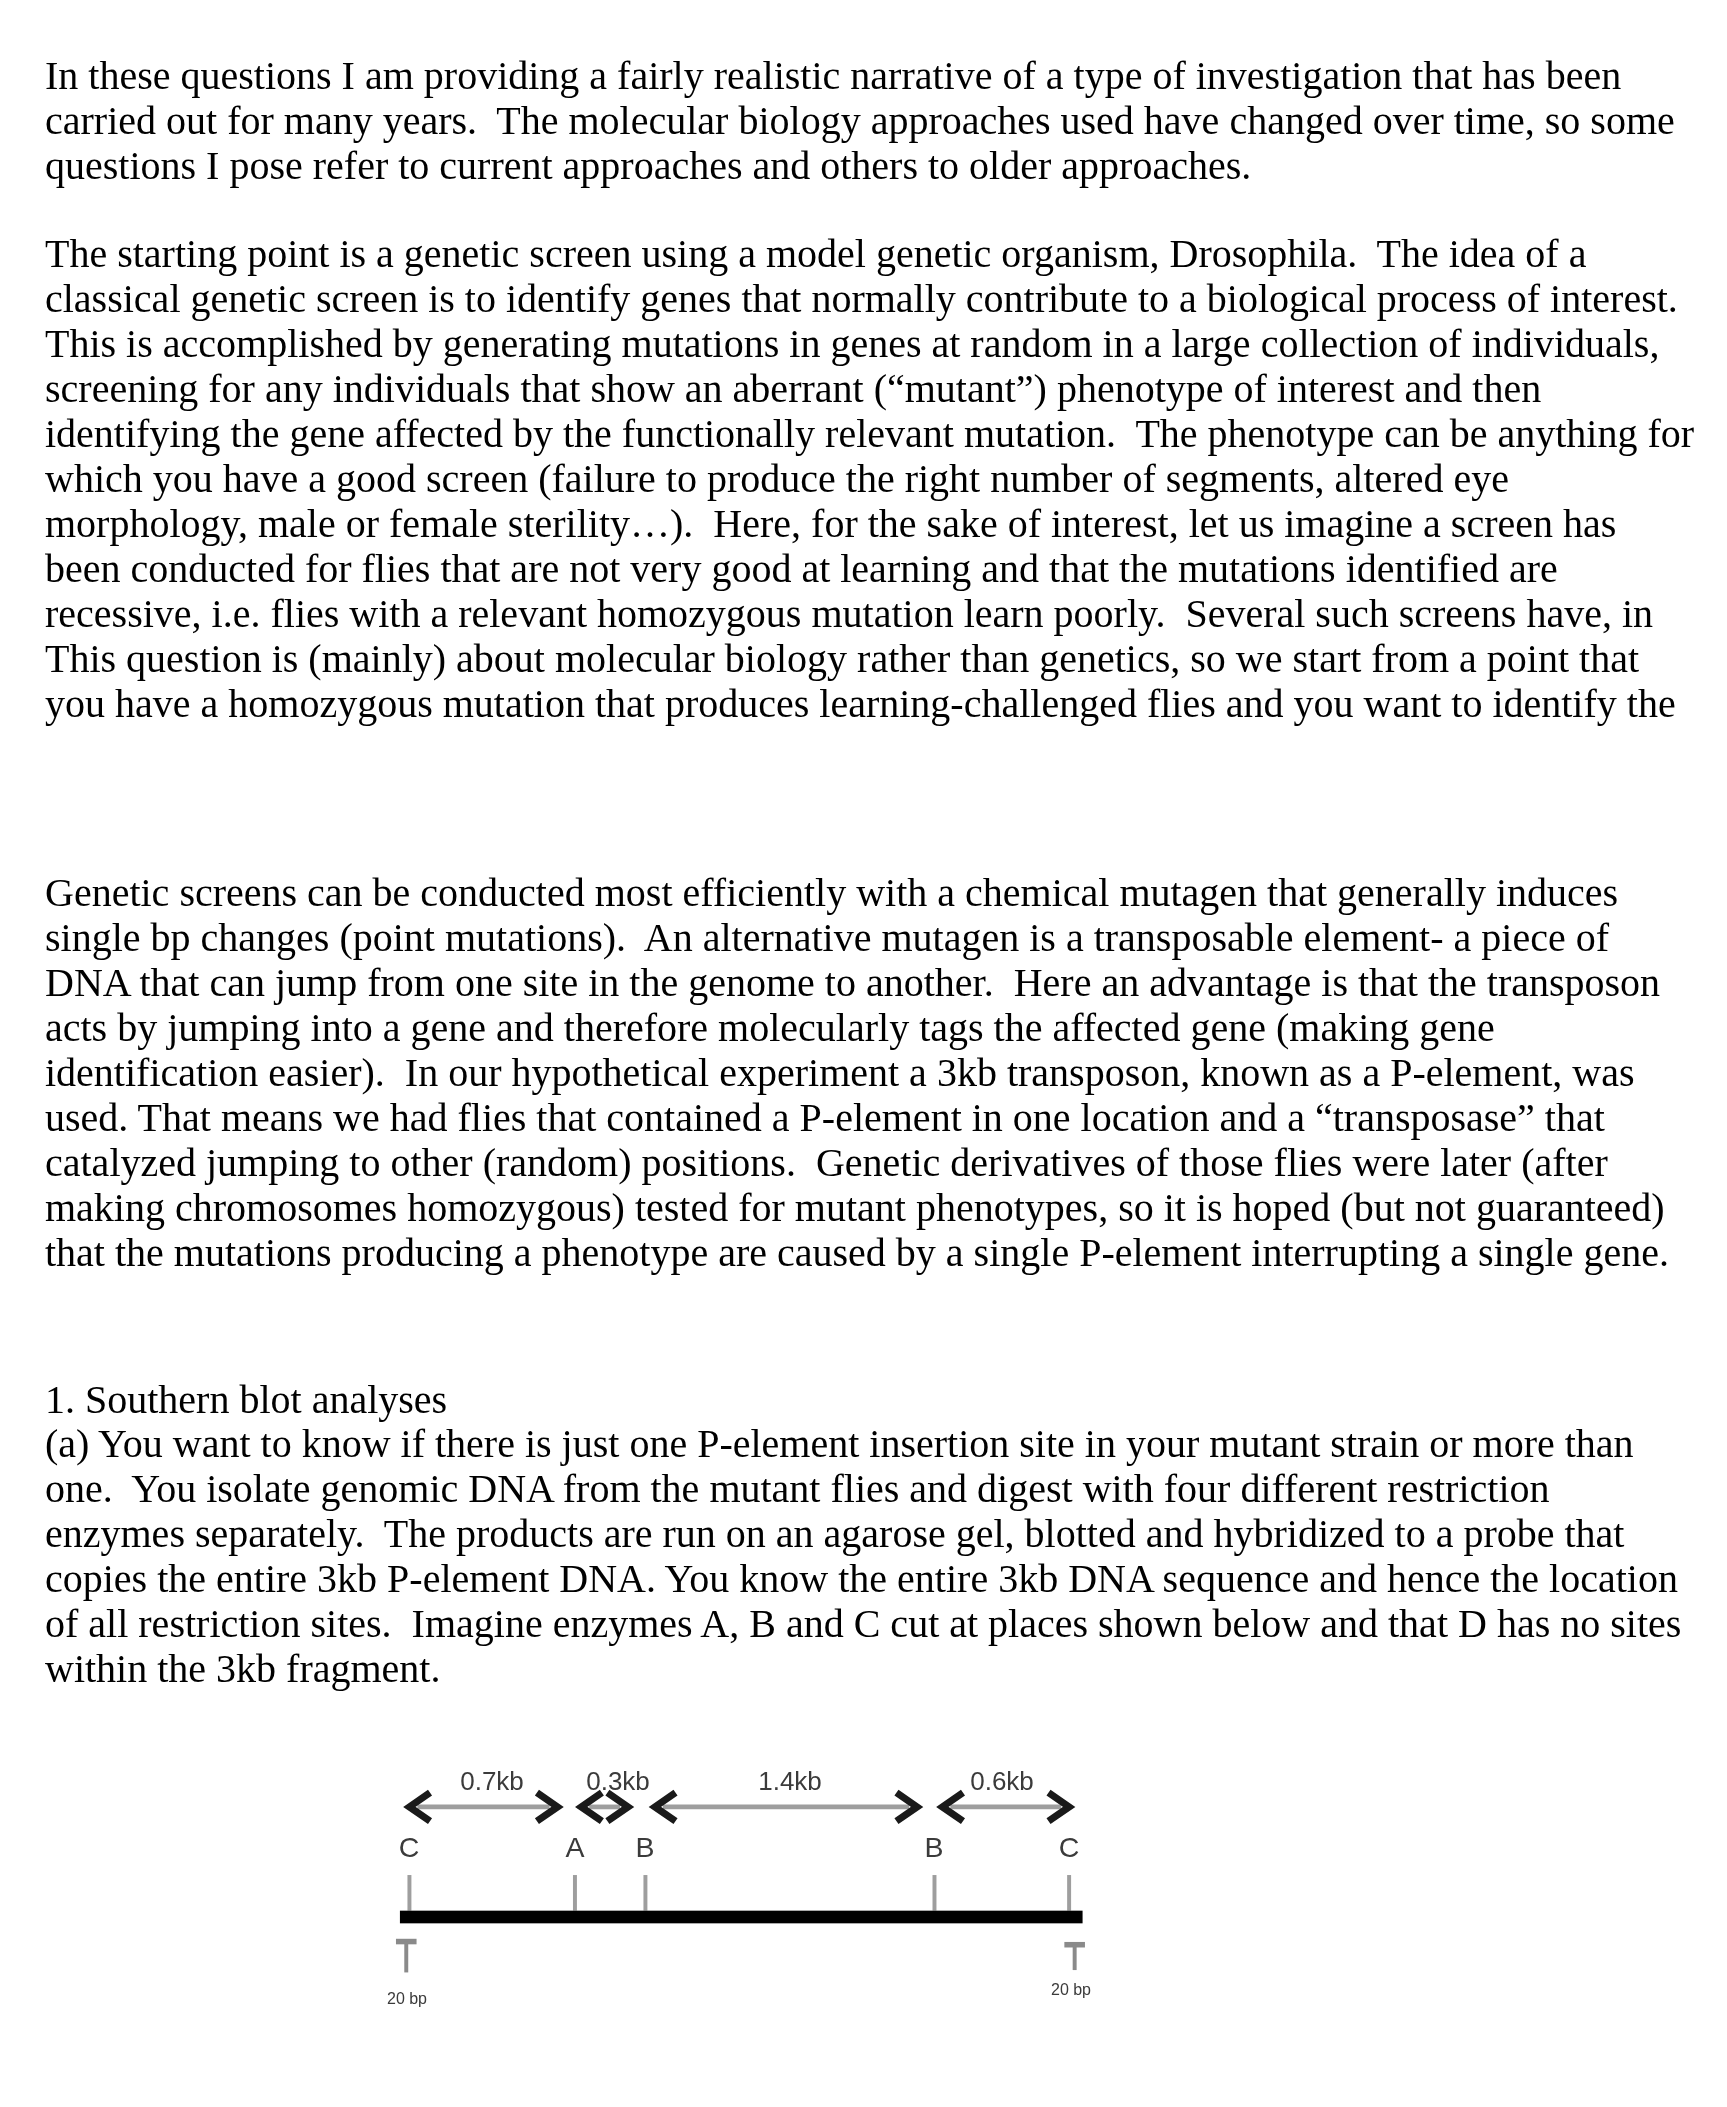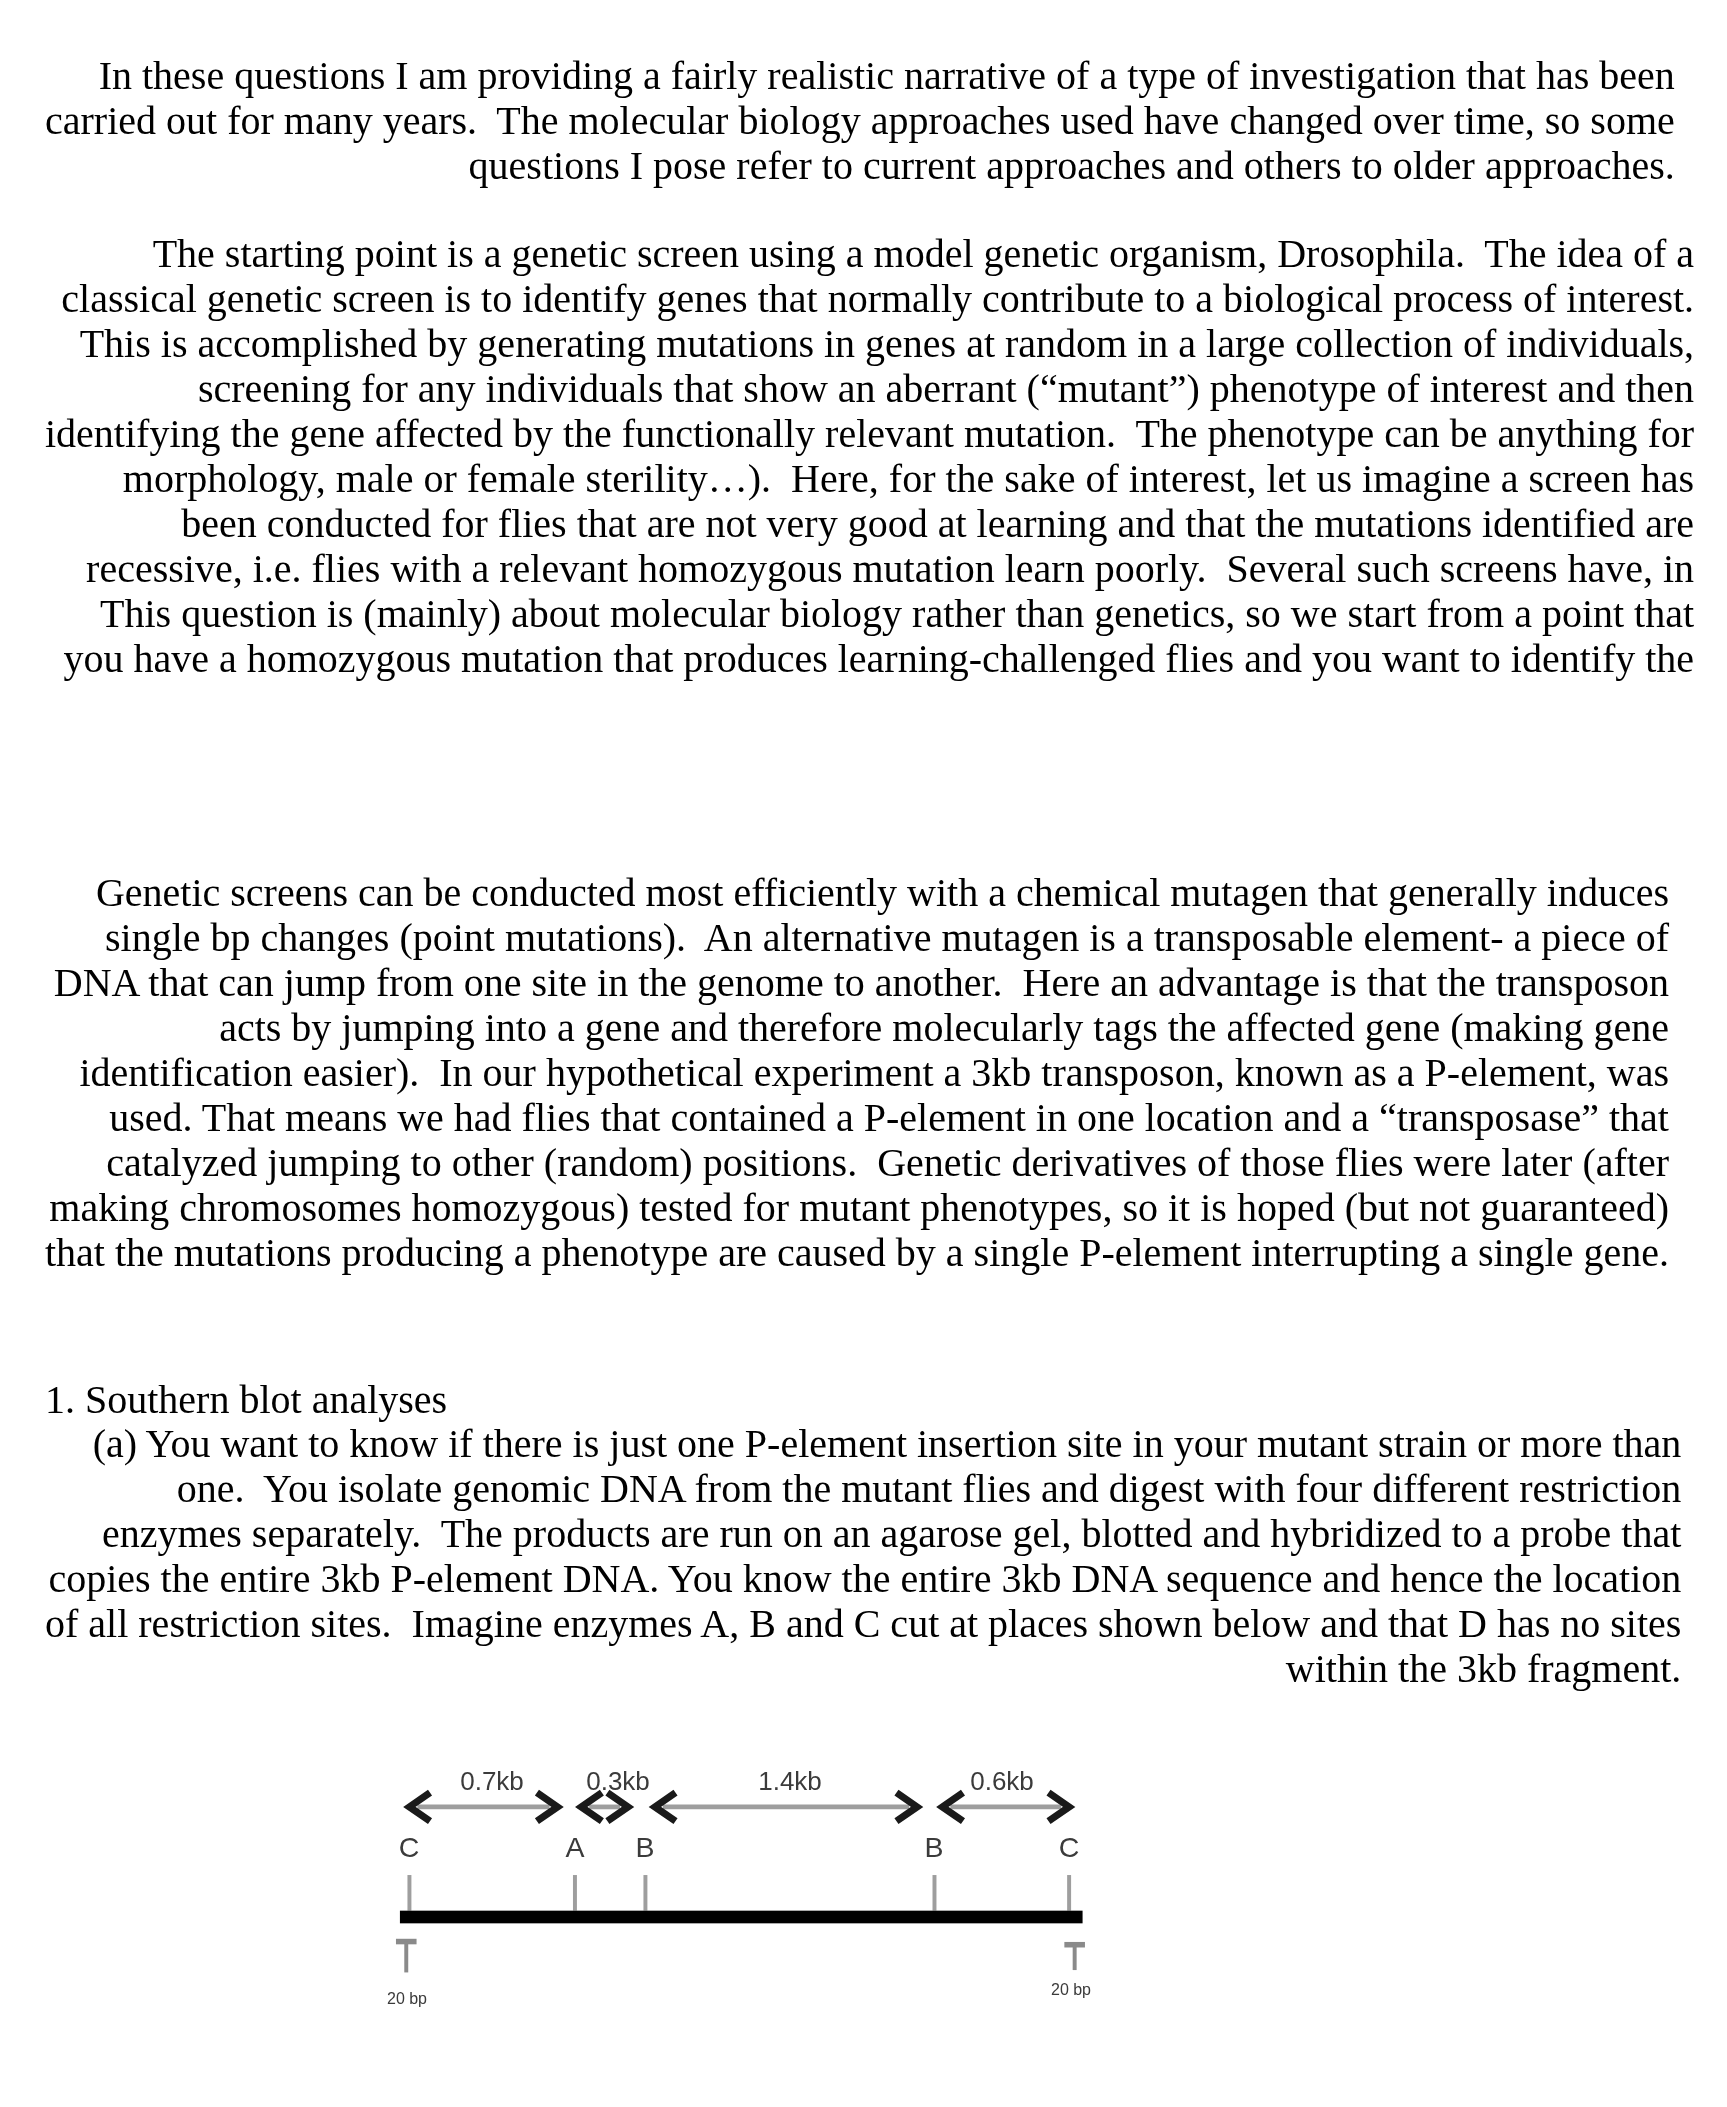--- a/index.html
+++ b/index.html
@@ -10,21 +10,20 @@
     font-family: "Liberation Serif", serif;
     color: #000000;
     overflow: hidden;
   }
   .textblock { position: absolute; left: 45px; }
   .line {
     font-size: 40px;
     line-height: 45px;
     white-space: pre;
     color: #000000;
-    text-align: right;
   }
   .figure { position: absolute; left: 0; top: 1726px; width: 1606px; height: 382px; }
   .figure svg { position: absolute; left: 0; top: 0; }
   .figlabel {
     position: absolute;
     font-family: "Liberation Sans", sans-serif;
     color: #3b3b3b;
     transform: translateX(-50%);
     white-space: pre;
   }
@@ -40,20 +39,21 @@
   <div class="line">carried out for many years.  The molecular biology approaches used have changed over time, so some</div>
   <div class="line">questions I pose refer to current approaches and others to older approaches.</div>
 </div>
 
 <div class="textblock" style="top:231px">
   <div class="line">The starting point is a genetic screen using a model genetic organism, Drosophila.  The idea of a</div>
   <div class="line">classical genetic screen is to identify genes that normally contribute to a biological process of interest.</div>
   <div class="line">This is accomplished by generating mutations in genes at random in a large collection of individuals,</div>
   <div class="line">screening for any individuals that show an aberrant (“mutant”) phenotype of interest and then</div>
   <div class="line">identifying the gene affected by the functionally relevant mutation.  The phenotype can be anything for</div>
+  <div class="line">which you have a good screen (failure to produce the right number of segments, altered eye</div>
   <div class="line">morphology, male or female sterility…).  Here, for the sake of interest, let us imagine a screen has</div>
   <div class="line">been conducted for flies that are not very good at learning and that the mutations identified are</div>
   <div class="line">recessive, i.e. flies with a relevant homozygous mutation learn poorly.  Several such screens have, in</div>
   <div class="line">This question is (mainly) about molecular biology rather than genetics, so we start from a point that</div>
   <div class="line">you have a homozygous mutation that produces learning-challenged flies and you want to identify the</div>
 </div>
 
 <div class="textblock" style="top:870px">
   <div class="line">Genetic screens can be conducted most efficiently with a chemical mutagen that generally induces</div>
   <div class="line">single bp changes (point mutations).  An alternative mutagen is a transposable element- a piece of</div>

